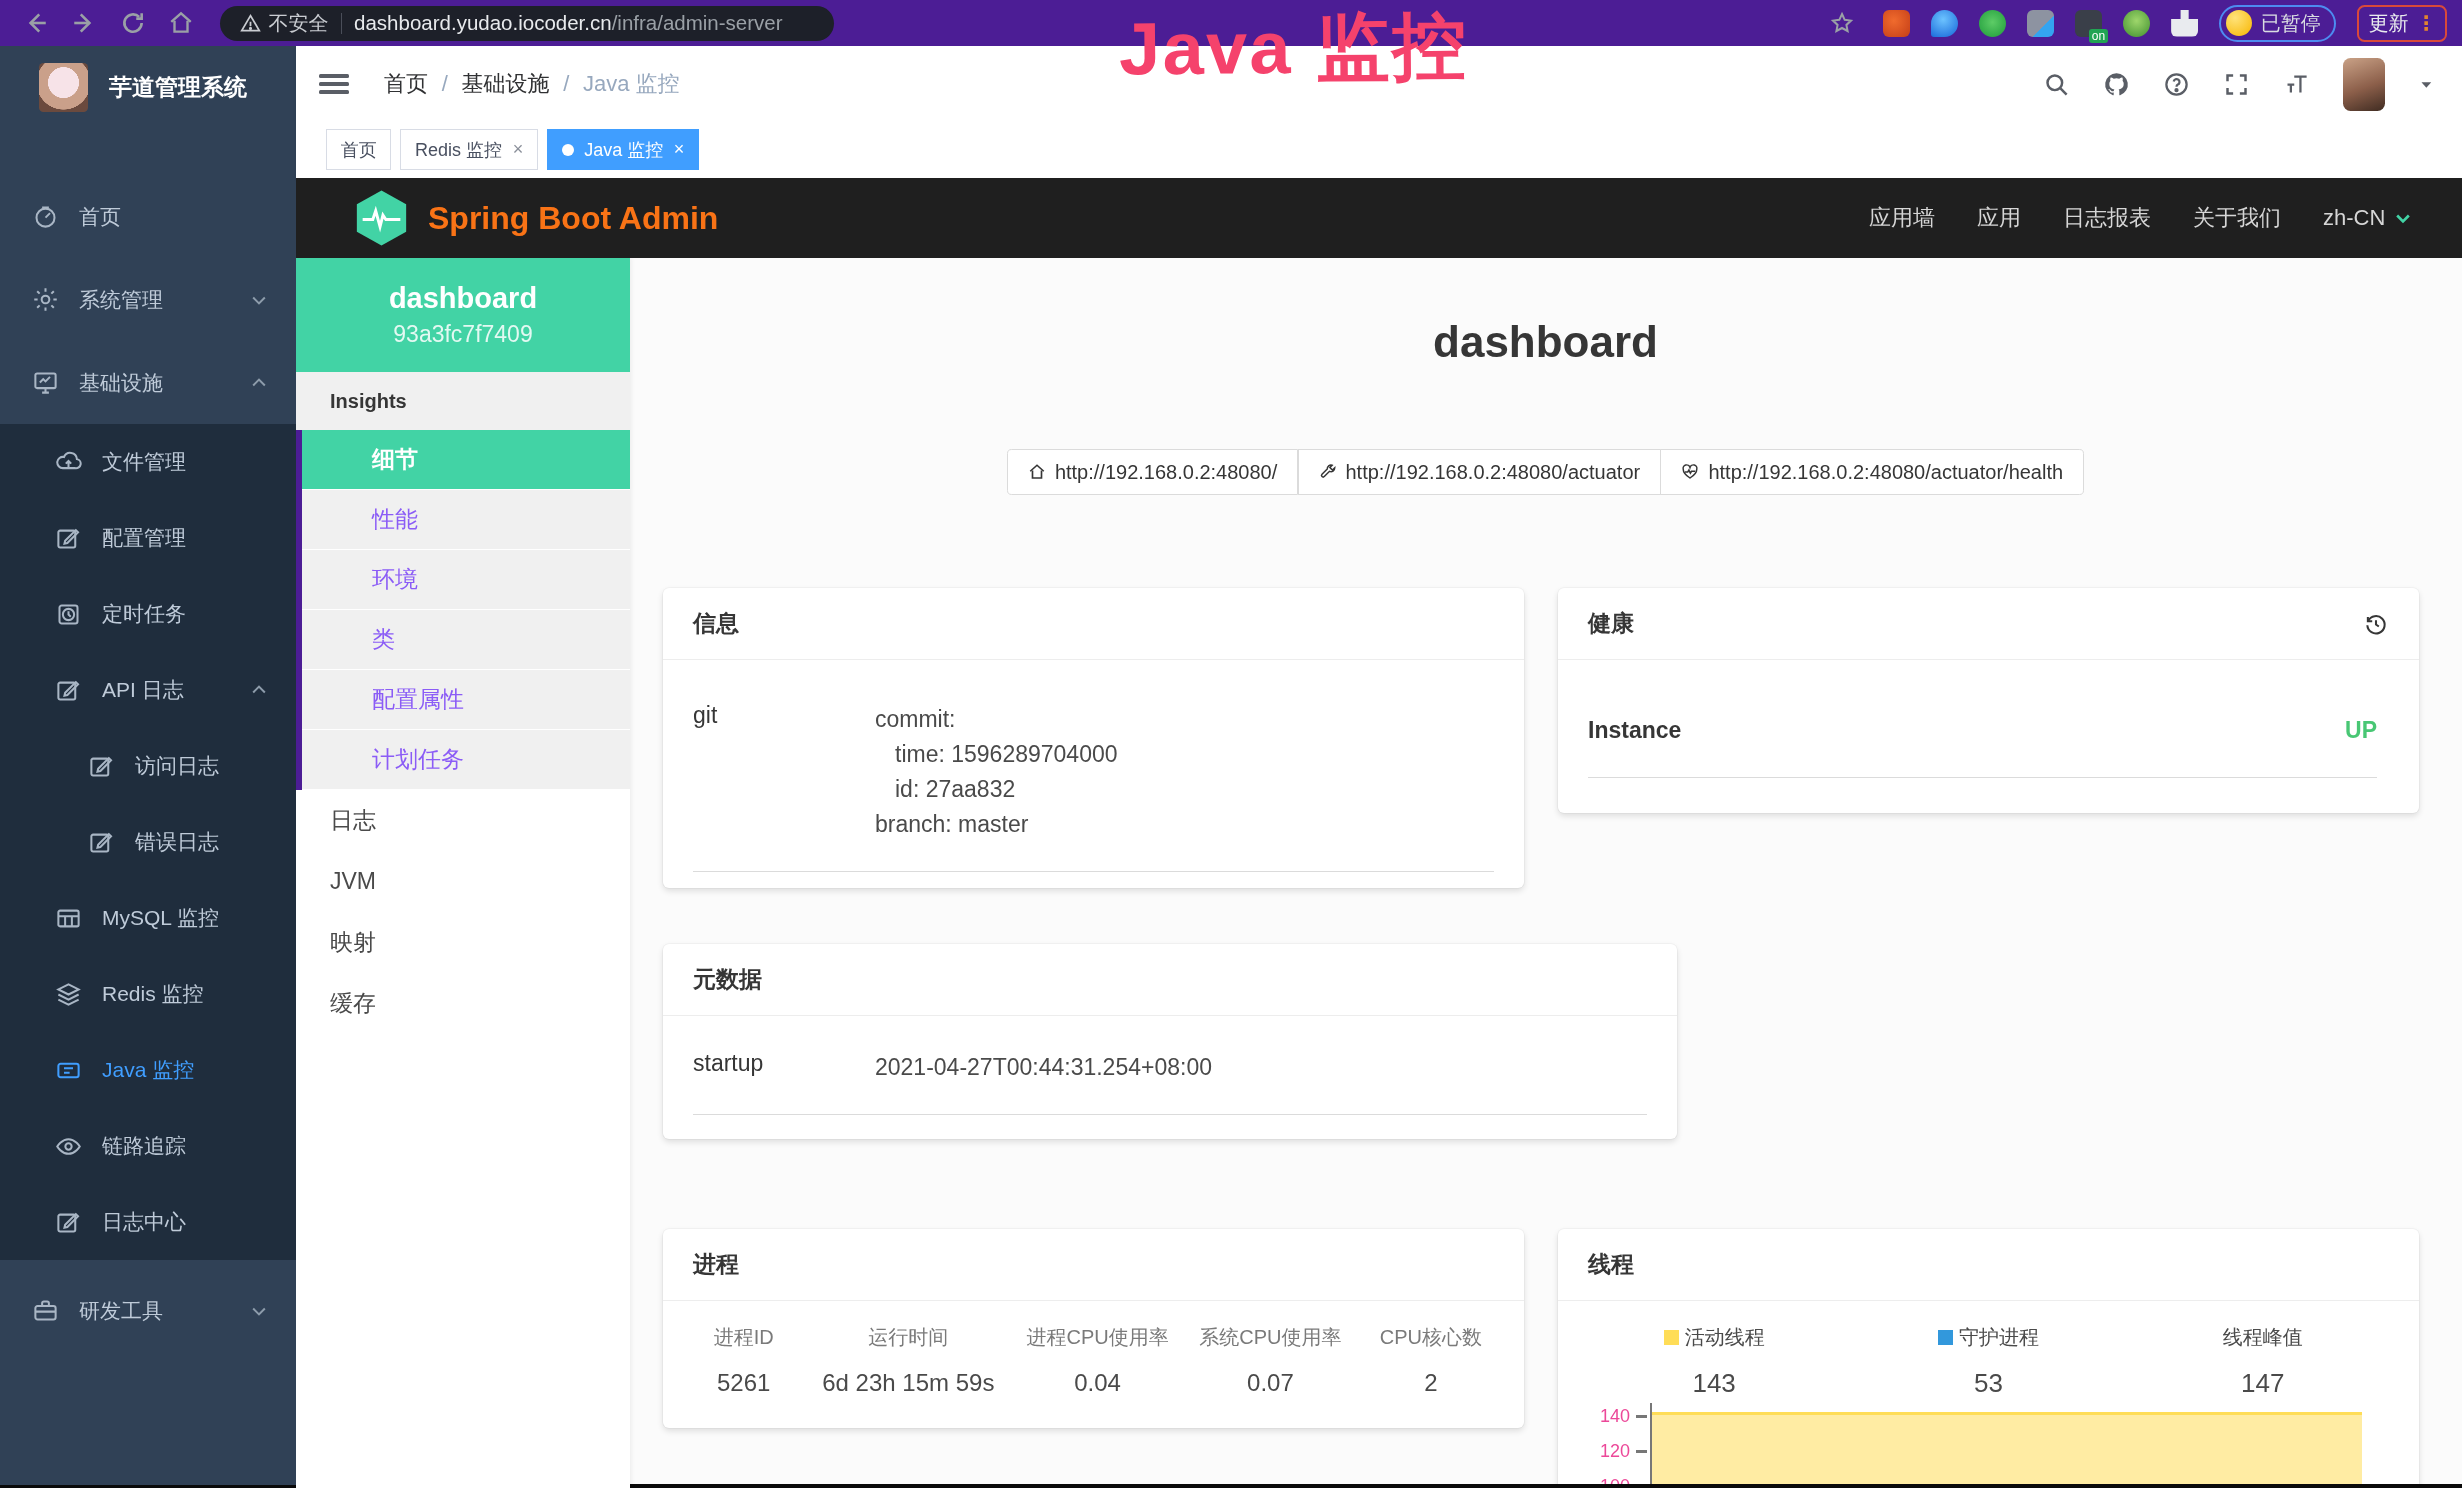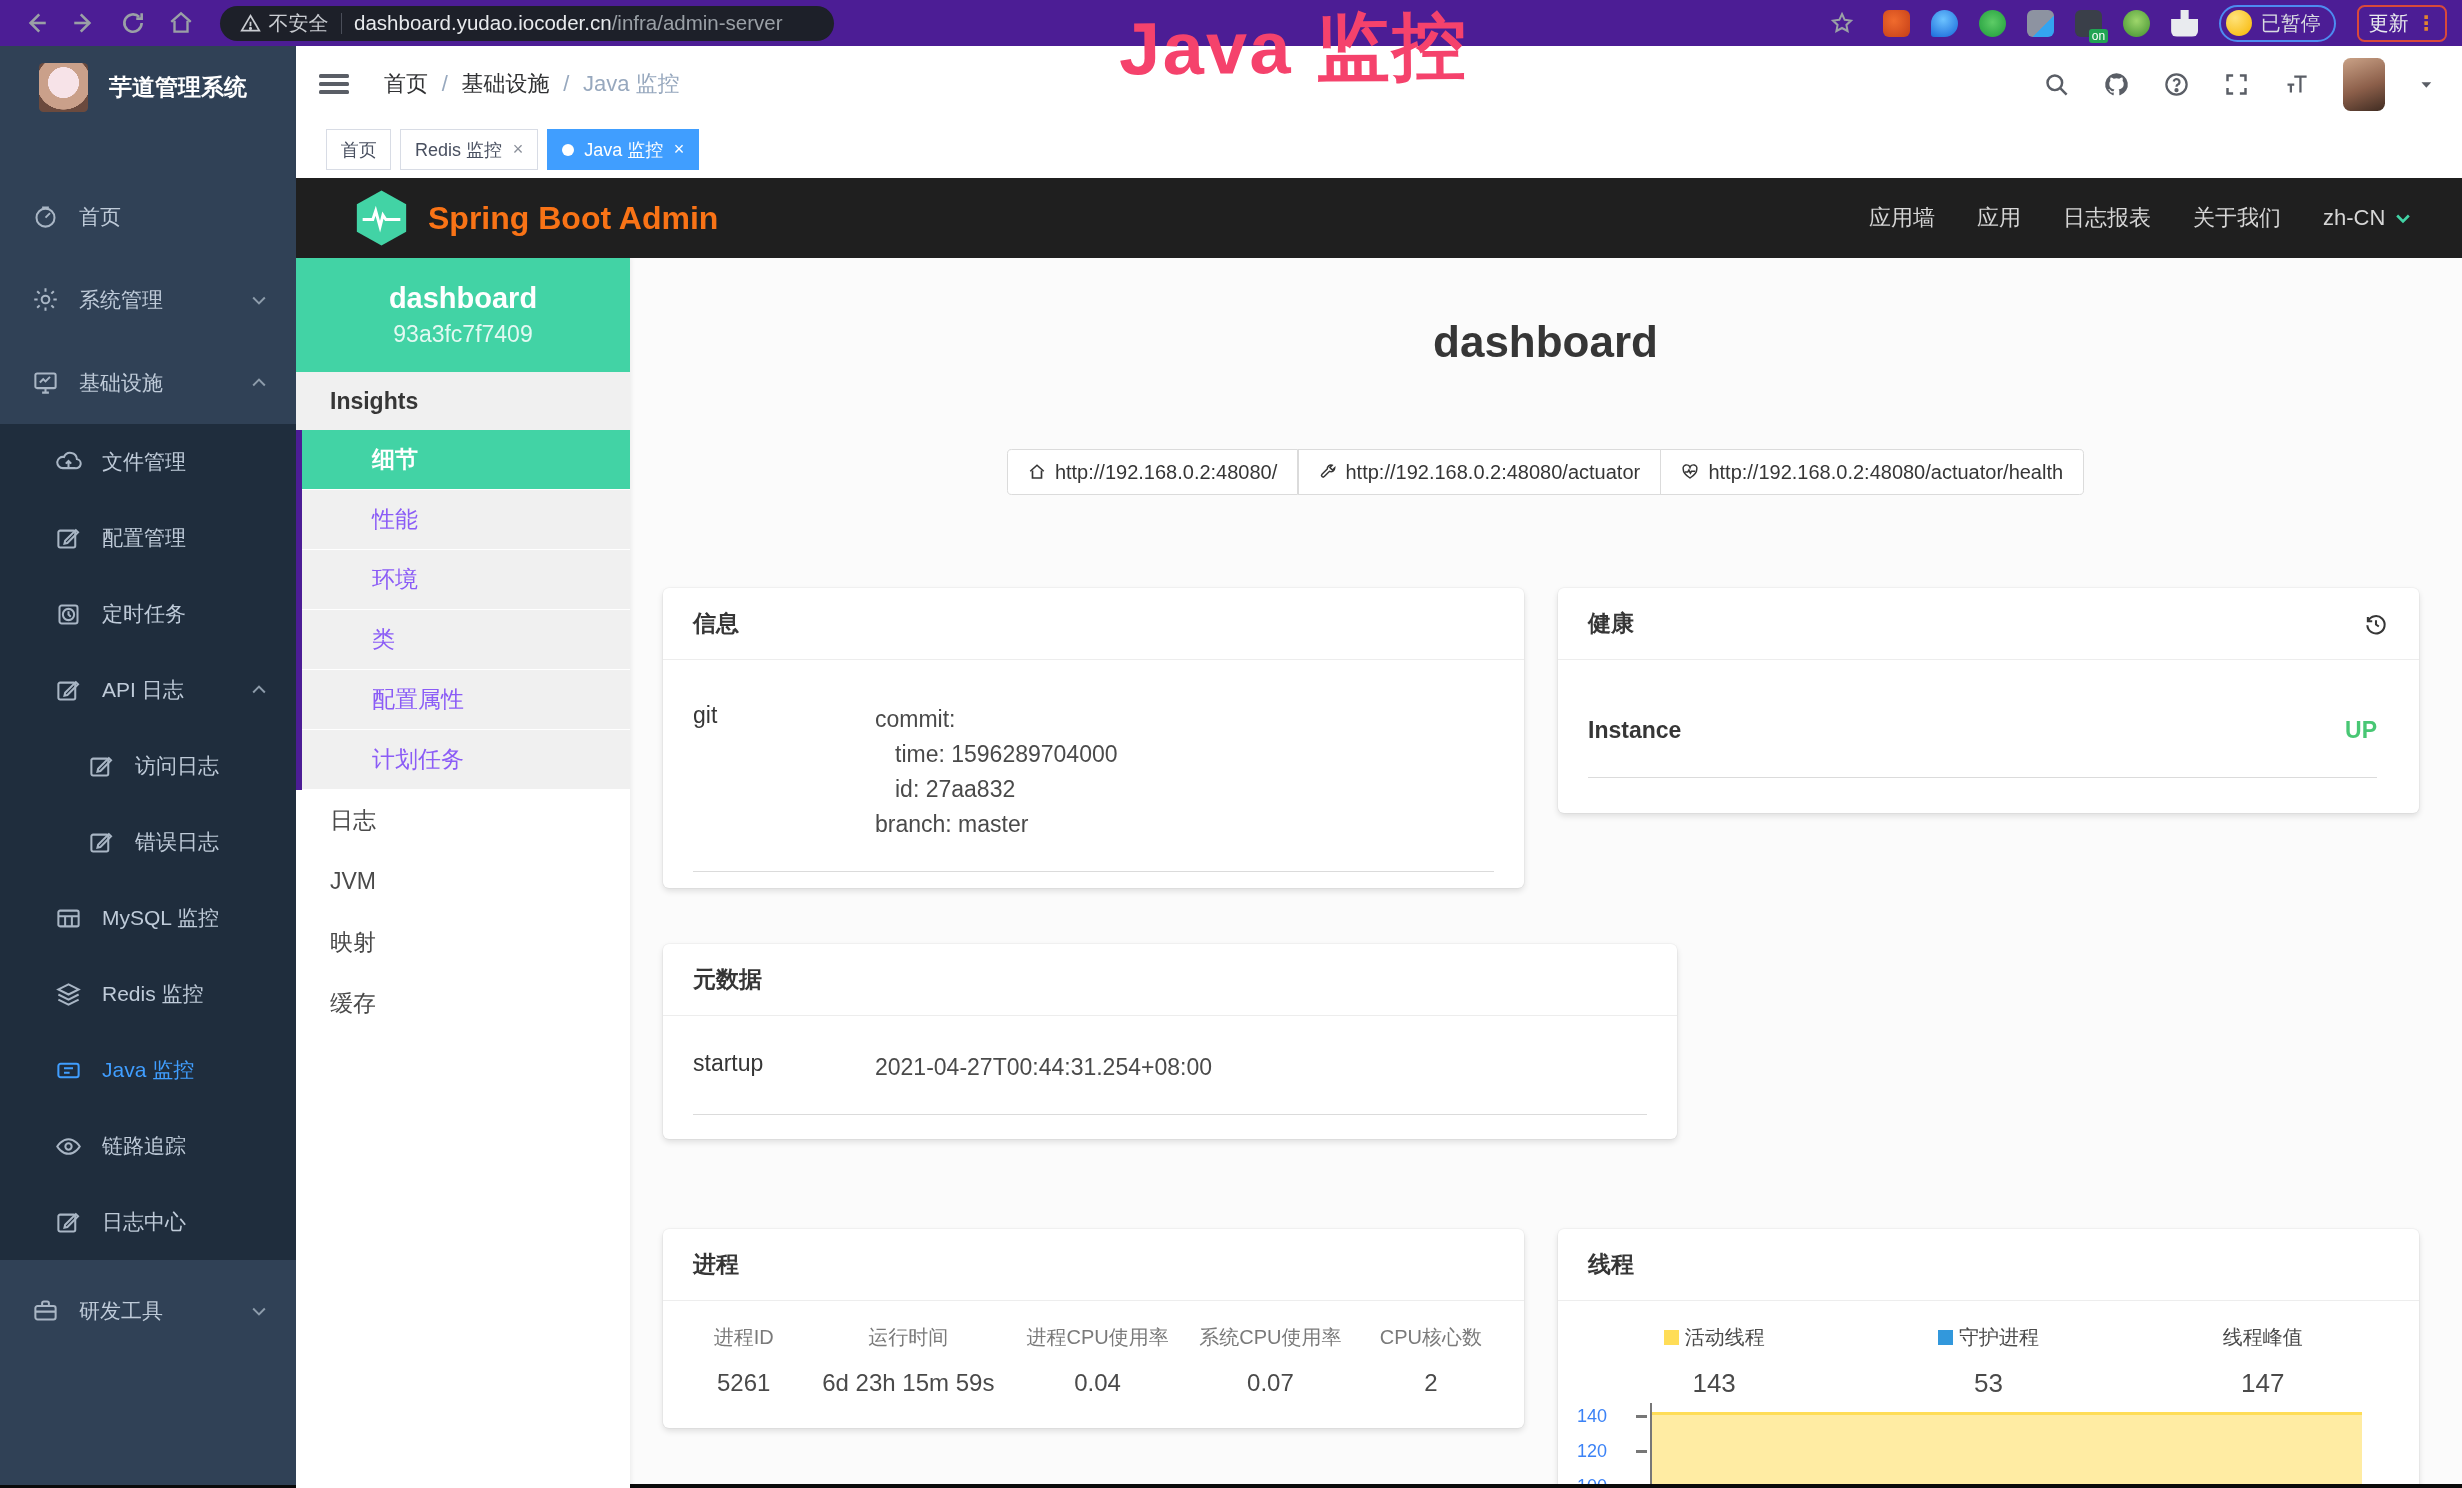--- a/index.html
+++ b/index.html
@@ -75,21 +75,21 @@
   .sba-brand{color:#f97316;font-size:32px;font-weight:700;margin-left:20px;white-space:nowrap}
   .sba-nav{margin-left:auto;display:flex;align-items:center;gap:42px;margin-right:49px}
   .sba-nav .it{color:#d6d6d6;font-size:22px;cursor:pointer;white-space:nowrap;display:flex;align-items:center;gap:7.6px}
   
   .sba-side{position:absolute;left:296px;top:258px;width:334px;bottom:0;background:#fff;z-index:4;
     box-shadow:1.5px 0 3.8px rgba(0,0,0,.05)}
   .inst-head{height:114px;background:#42d3a5;display:flex;flex-direction:column;align-items:center;justify-content:center;gap:6px;cursor:pointer}
   .inst-name{color:#fff;font-size:29px;font-weight:700}
   .inst-id{color:rgba(255,255,255,.85);font-size:23px}
   .sect-label{height:58px;background:#f0f0f0;display:flex;align-items:center;padding-left:34px;
-    font-size:23px;font-weight:700;color:#363636}
+    font-size:20px;font-weight:700;color:#363636}
   .insight-group{border-left:6px solid #4c1d95;background:#f0f0f0}
   .ins-item{height:60px;display:flex;align-items:center;padding-left:70px;font-size:23px;color:#8b5cf6;
     border-bottom:1.5px solid #fff;cursor:pointer;box-sizing:border-box}
   .ins-item.active{background:#42d3a5;color:#fff;font-weight:700}
   .side-item{height:61px;display:flex;align-items:center;padding-left:34px;font-size:23px;color:#4a4a4a;cursor:pointer}
   
   .sba-content{position:absolute;left:629px;top:258px;right:0;bottom:0;background:#fbfbfb;z-index:2}
   .inst-title{position:absolute;left:0;right:0;top:59px;text-align:center;font-size:44px;font-weight:700;color:#363636}
   .inst-subtitle{position:absolute;left:0;right:0;top:127px;text-align:center;font-size:26px;color:#4a4a4a}
   .url-group{position:absolute;left:0;right:0;top:191px;display:flex;justify-content:center}
@@ -122,21 +122,21 @@
   .c0{width:15%}.c1{width:25%}.c2{width:21%}.c3{width:21%}.c4{width:18%}
   .th{font-size:20px;color:#7a7a7a}
   .td{font-size:24px;color:#4a4a4a;margin-top:18px}
   .stat-row{display:flex}
   .stat{width:33.33%;text-align:center}
   .stat-lbl{font-size:20px;color:#4a4a4a;display:inline-flex;align-items:center;gap:6px}
   .swatch{width:15px;height:15px;display:inline-block}
   .sw-y{background:#ffdd57}.sw-b{background:#3298dc}
   .stat-val{font-size:26px;color:#4a4a4a;margin-top:16.7px}
   .chart{position:relative;margin-top:7.6px;height:167px}
-  .ytick{position:absolute;width:53px;font-size:18px;color:#3b82f6}
+  .ytick{position:absolute;width:53px;text-align:right;font-size:18px;color:#ec4899}
   .yt0{top:0}.yt1{top:35px}.yt2{top:70px}
   .tickmark{position:absolute;left:59px;width:10.6px;height:2.3px;background:#777}
   .tm0{top:9px}.tm1{top:44px}.tm2{top:79px}
   .axis{position:absolute;left:73px;top:-3px;bottom:0;width:2.3px;background:#777}
   .area{position:absolute;left:75px;right:38px;top:6px;bottom:-7.6px;
     background:rgba(255,221,87,.55);border-top:3px solid #ffdd57}
   .bottom-strip{position:absolute;left:0;right:0;bottom:0;height:4.6px;background:#0a0a0a;z-index:3}
 </style>
 </head>
 <body>

